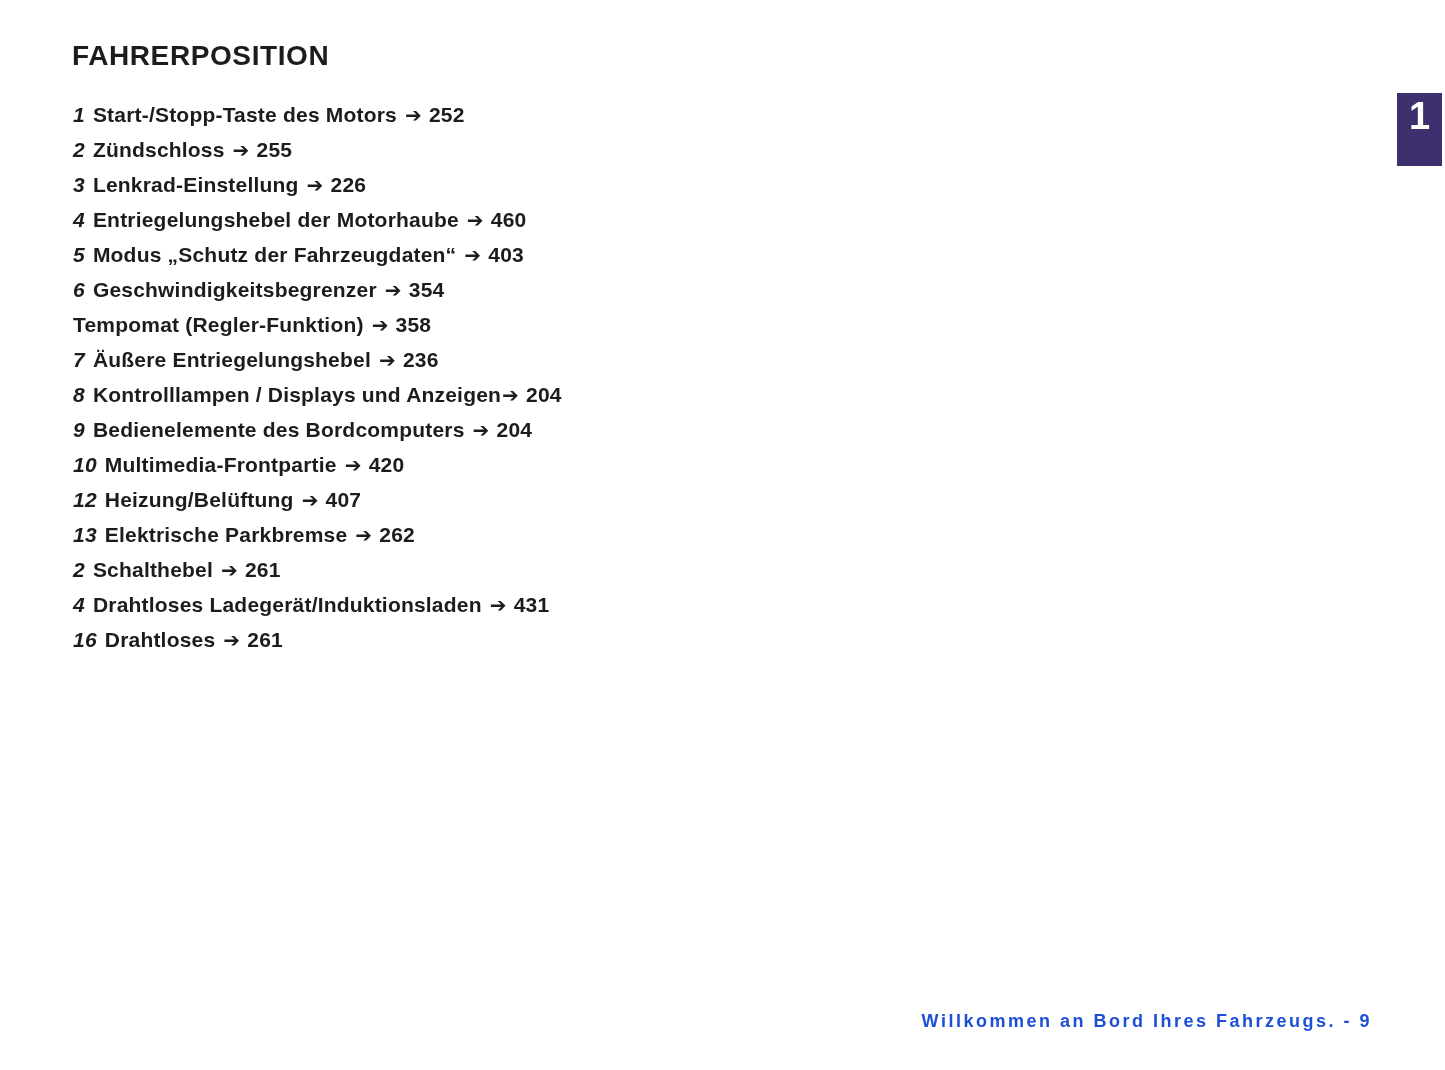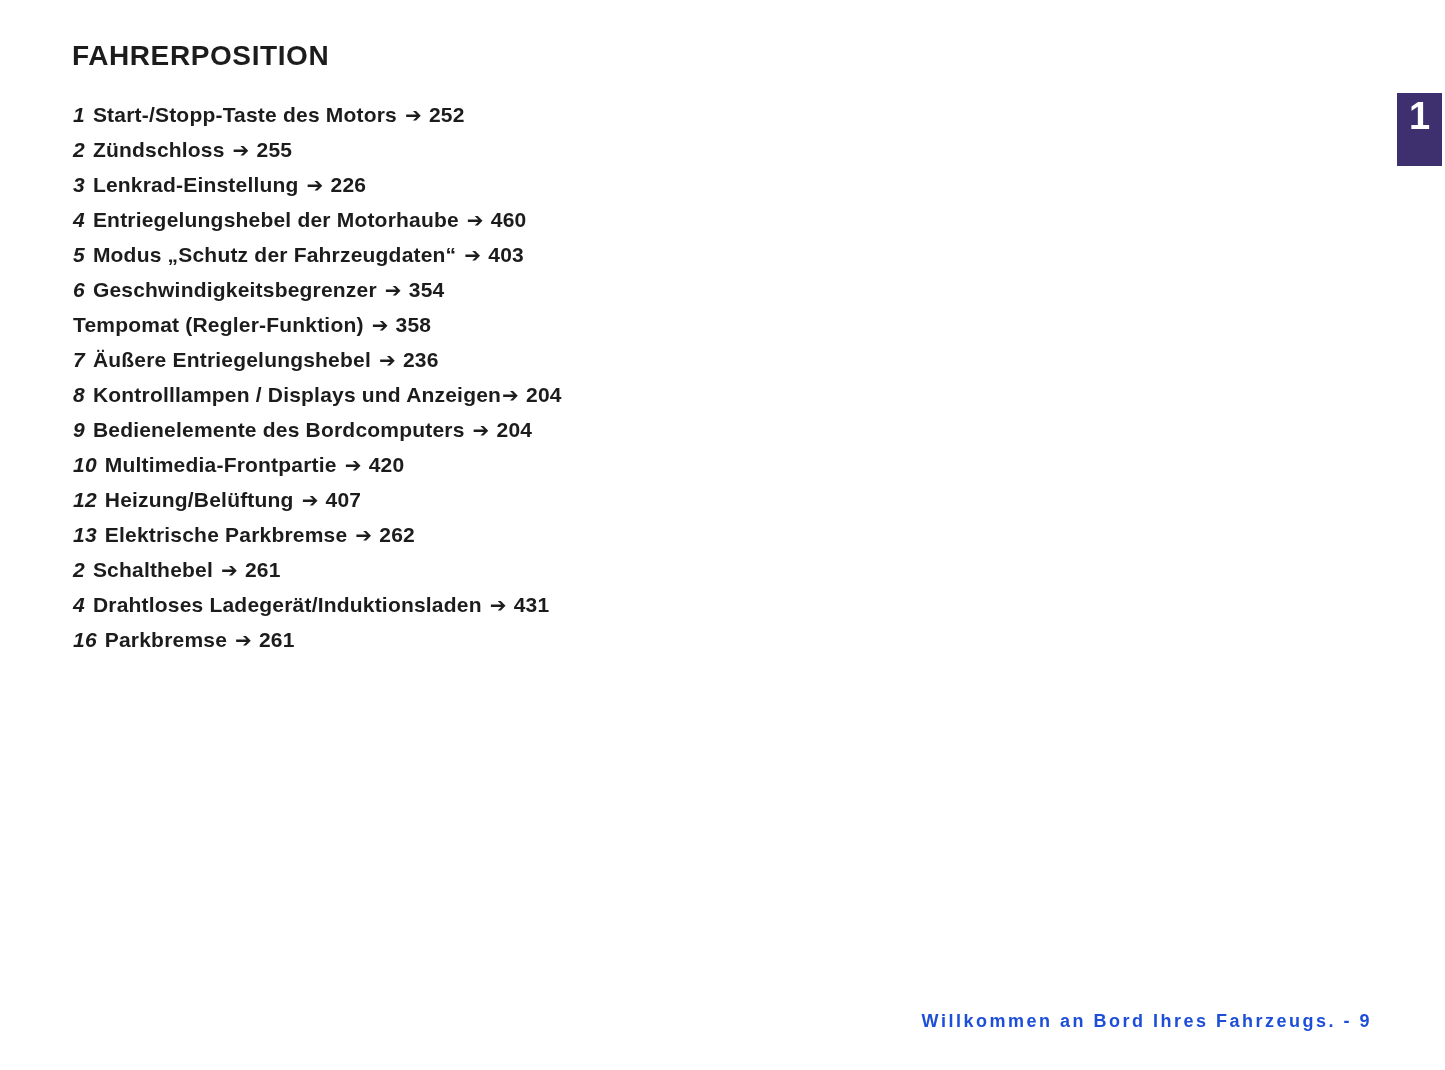--- a/index.html
+++ b/index.html
@@ -123,20 +123,20 @@
 
 
   <div class="toc-row"><span class="toc-num">12</span><span class="toc-label">Heizung/Belüftung</span><span class="page-ref"><span class="arrow-glyph">➔</span><span class="page-num">407</span></span></div>
 
   <div class="toc-row"><span class="toc-num">13</span><span class="toc-label">Elektrische Parkbremse</span><span class="page-ref"><span class="arrow-glyph">➔</span><span class="page-num">262</span></span></div>
 
   <div class="toc-row"><span class="toc-num">2</span><span class="toc-label">Schalthebel</span><span class="page-ref"><span class="arrow-glyph">➔</span><span class="page-num">261</span></span></div>
 
   <div class="toc-row"><span class="toc-num">4</span><span class="toc-label">Drahtloses Ladegerät/Induktionsladen</span><span class="page-ref"><span class="arrow-glyph">➔</span><span class="page-num">431</span></span></div>
 
-  <div class="toc-row"><span class="toc-num">16</span><span class="toc-label">Parkbremse</span><span class="page-ref"><span class="arrow-glyph">➔</span><span class="page-num">261</span></span></div>
+  <div class="toc-row"><span class="toc-num">16</span><span class="toc-label">Drahtloses</span><span class="page-ref"><span class="arrow-glyph">➔</span><span class="page-num">261</span></span></div>
 </div>
 
 <div class="chapter-tab" style="background: rgb(62, 47, 111); color: rgb(255, 255, 255);">
   <span>1</span>
 </div>
 
 <div class="page-footer">Willkommen an Bord Ihres Fahrzeugs. - 9</div>
 
 </body></html>

